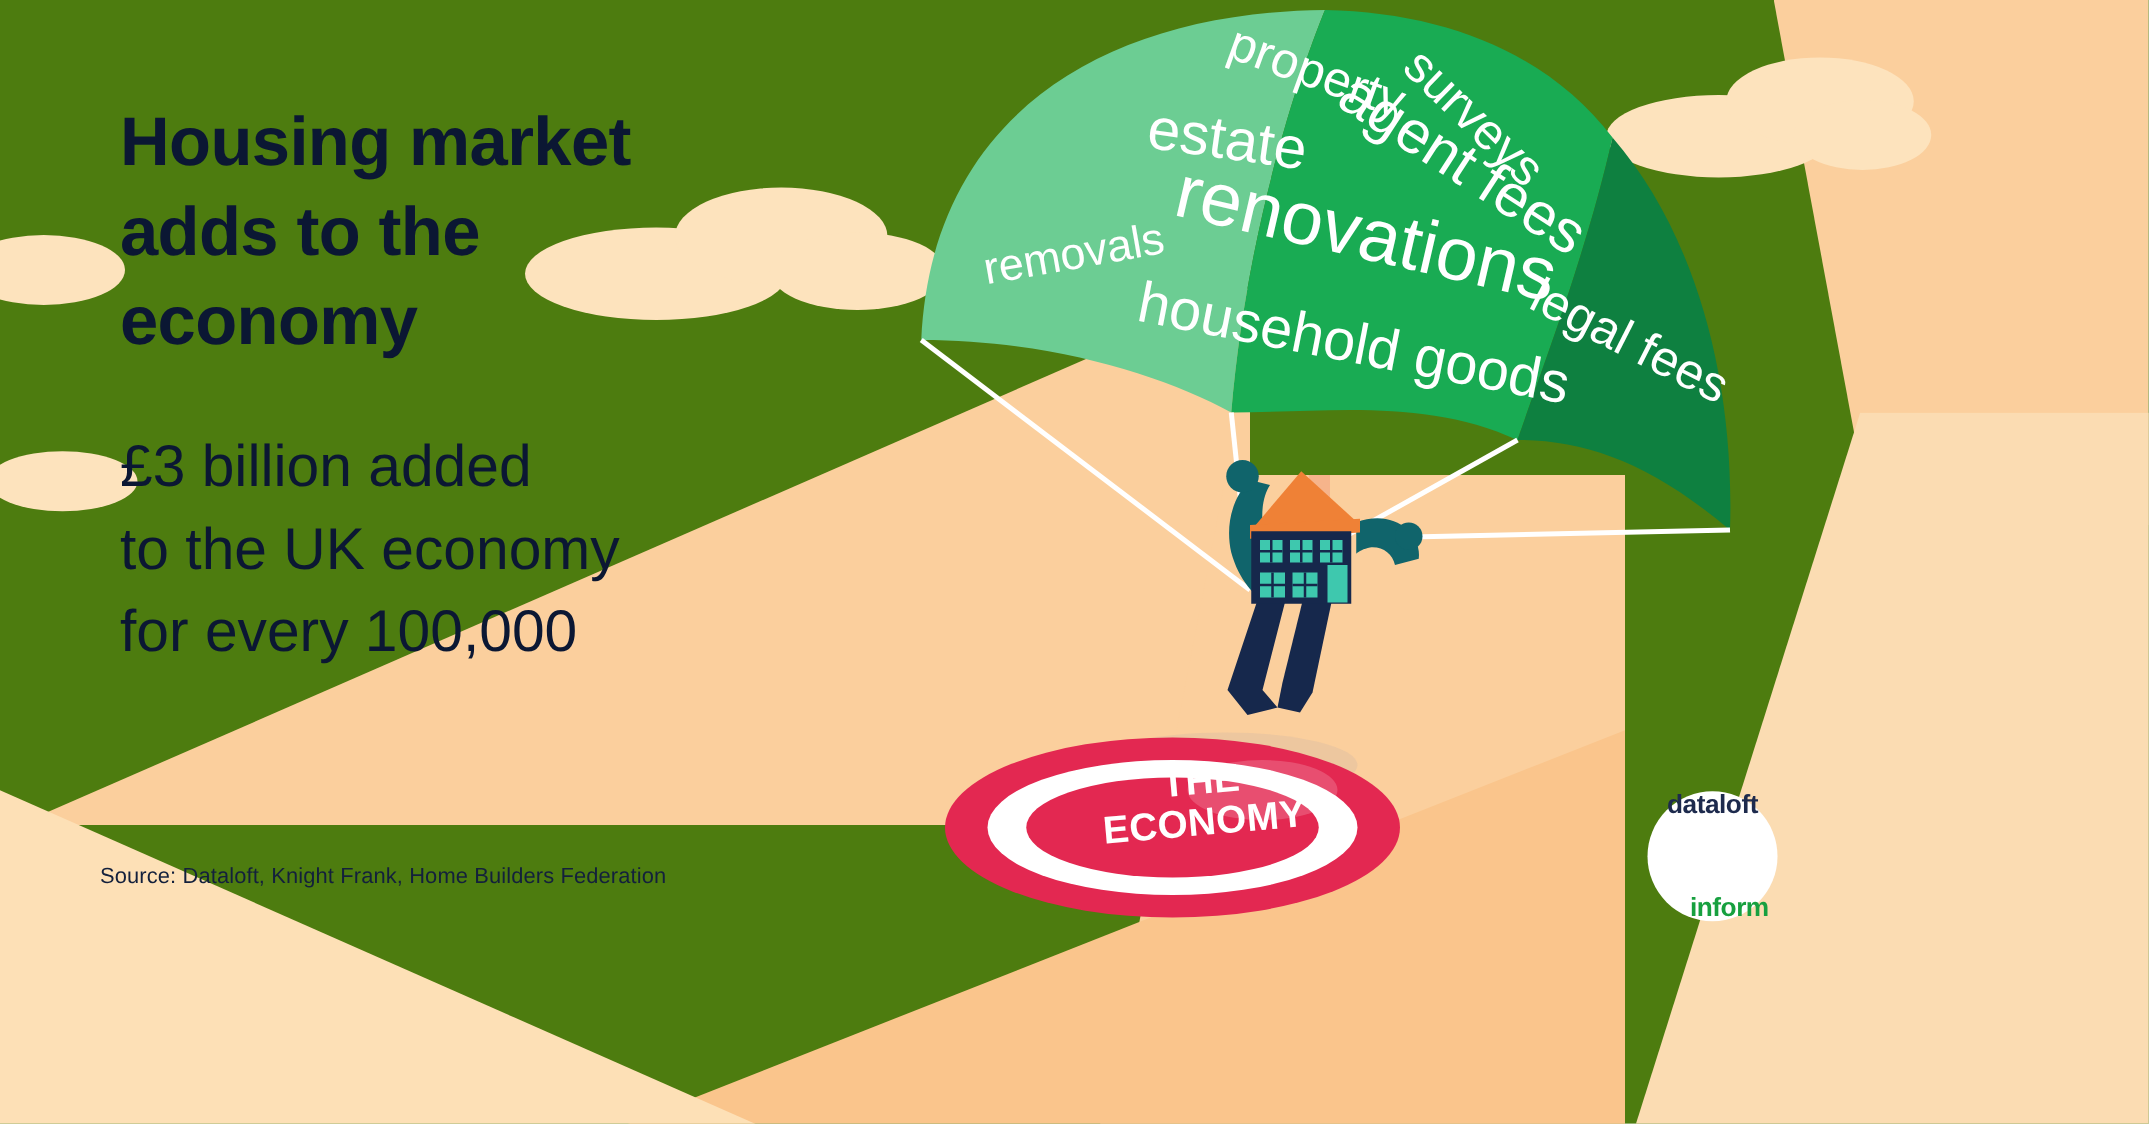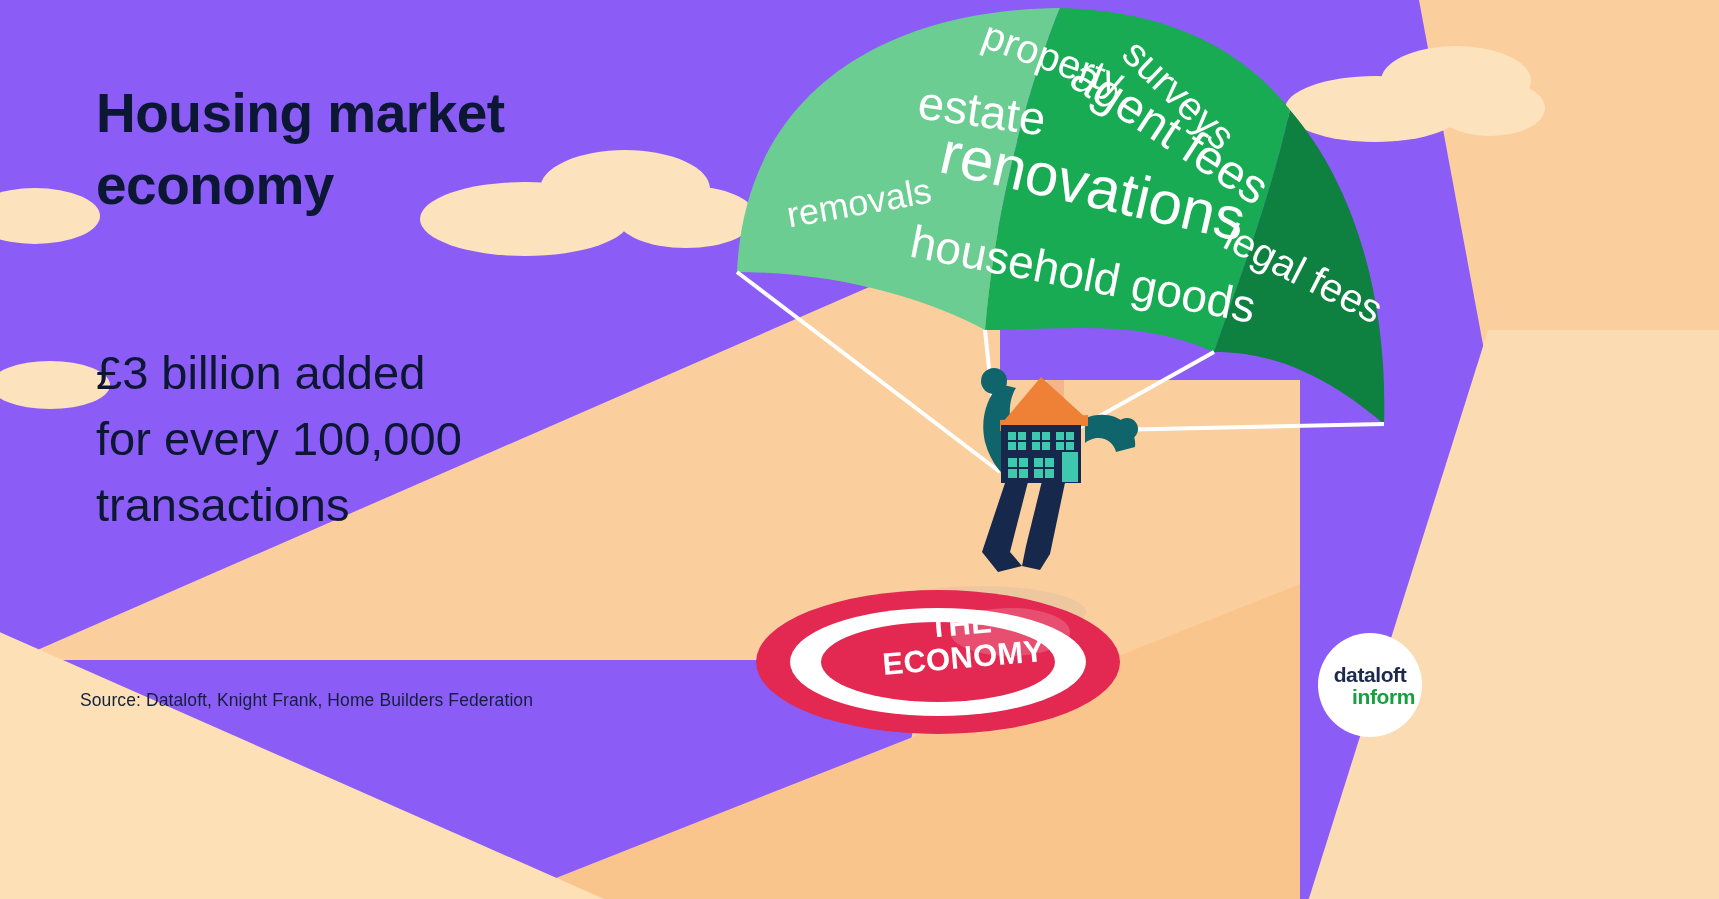--- a/index.html
+++ b/index.html
@@ -3,21 +3,21 @@
 <meta charset="utf-8">
 <style>
   * { margin:0; padding:0; box-sizing:border-box; }
   html,body { background:#ffffff; }
   body { font-family:"Liberation Sans", sans-serif; }
 
   .canvas {
     position:relative;
     width:1719px; height:899px;
     overflow:hidden;
-    background:#8b5cf6;
+    background:#4d7c0f;
   }
 
   
   .bg-layer { position:absolute; inset:0; }
   .bg-shape { position:absolute; }
 
   .bg-wedge-left-bottom {
     left:-40px; bottom:-60px;
     width:780px; height:420px;
     background:#fde0b6;
@@ -81,21 +81,21 @@
 
   
   .illus { position:absolute; left:0; top:0; width:1719px; height:899px; }
 
   
   .logo {
     position:absolute; left:1318px; top:633px;
     width:104px; height:104px; border-radius:50%;
     background:#ffffff;
     display:flex; flex-direction:column;
-    align-items:center; justify-content:center;
+    align-items:center; justify-content:space-between;
     line-height:1.0;
   }
   .logo .l1 { font-size:21px; font-weight:bold; color:#1d2a4d; letter-spacing:-0.4px; }
   .logo .l2 { font-size:21px; font-weight:bold; color:#17a03f; letter-spacing:-0.4px; margin-top:1px;margin-left:27px;}
 
   
   .chute-word {
     position:absolute;
     color:#ffffff; font-weight:500;
     white-space:nowrap;
@@ -232,27 +232,28 @@
       <ellipse cx="980" cy="612" rx="106" ry="26" fill="#eac5a0" opacity="0.85"></ellipse>
       <ellipse cx="938" cy="662" rx="182" ry="72" fill="#e32851"></ellipse>
       <ellipse cx="938" cy="662" rx="148" ry="54" fill="#ffffff"></ellipse>
       <ellipse cx="938" cy="662" rx="117" ry="40" fill="#e32851"></ellipse>
       <ellipse cx="1010" cy="632" rx="60" ry="24" fill="#ffffff" opacity="0.18"></ellipse>
     </g>
   </svg>
 
   <div class="headline">
     <div>Housing market</div>
+    <div>adds to the</div>
     <div>economy</div>
   </div>
 
   <div class="subhead">
     <div>£3 billion added</div>
+    <div>to the  UK economy</div>
     <div>for every 100,000</div>
-    <div>transactions</div>
   </div>
 
   <div class="source">Source: Dataloft, Knight Frank, Home Builders Federation</div>
 
   <div class="chute-word w-property">property</div>
   <div class="chute-word w-surveys">surveys</div>
   <div class="chute-word w-estate">estate</div>
   <div class="chute-word w-agentfees">agent fees</div>
   <div class="chute-word w-renovations">renovations</div>
   <div class="chute-word w-removals">removals</div>

